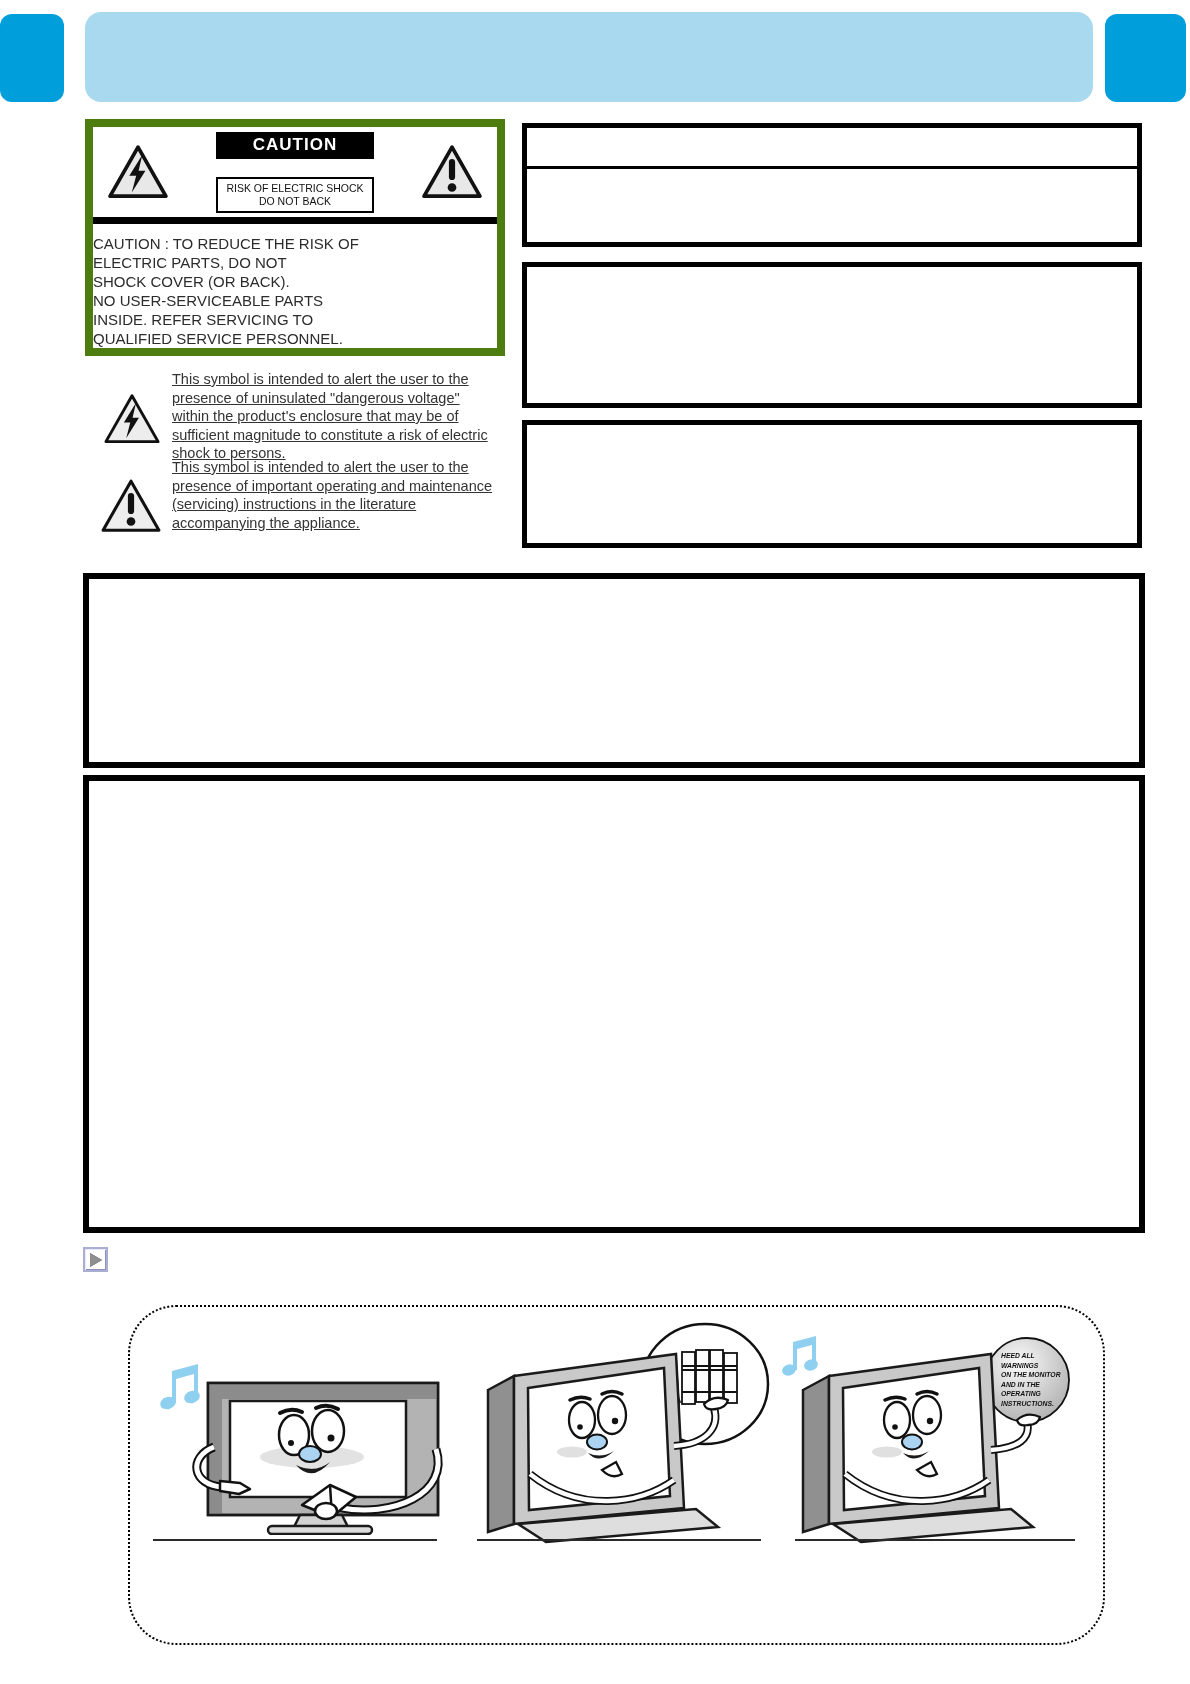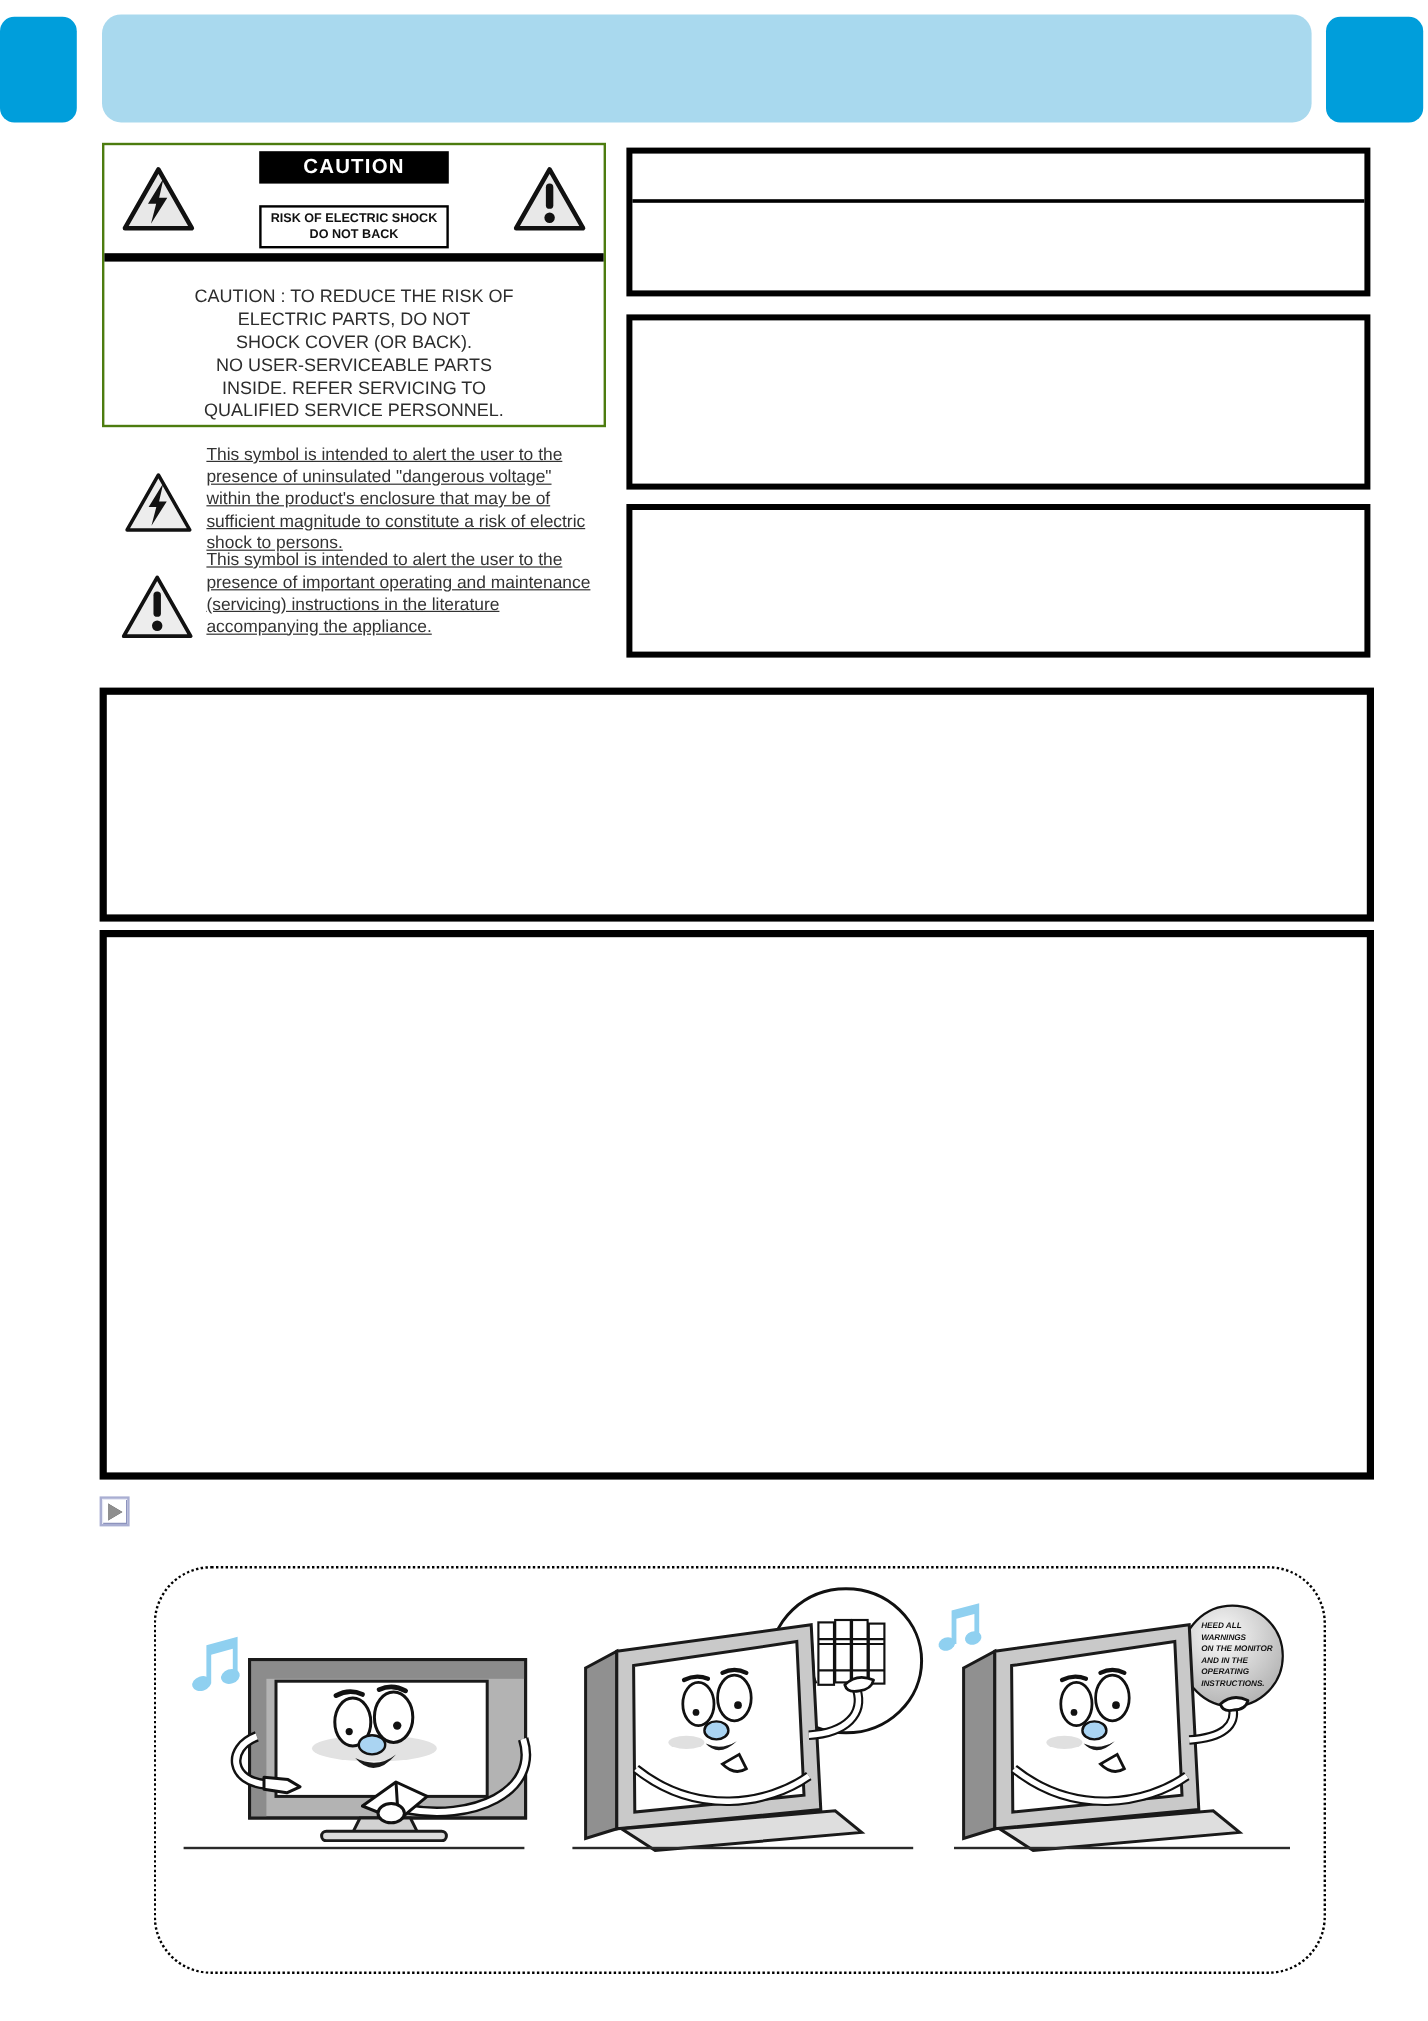--- a/index.html
+++ b/index.html
@@ -5,27 +5,27 @@
   html,body{margin:0;padding:0;background:#fff;}
   body{width:1190px;height:1684px;position:relative;font-family:"Liberation Sans",sans-serif;color:#222;}
   .abs{position:absolute;box-sizing:border-box;}
 
   
   .hdr-band{left:85px;top:12px;width:1008px;height:90px;border-radius:16px;}
   .hdr-sq-l{left:0;top:14px;width:64px;height:88px;border-radius:12px;}
   .hdr-sq-r{left:1105px;top:14px;width:81px;height:88px;border-radius:12px;}
 
   
-  .caution-box{left:85px;top:119px;width:420px;height:237px;border:2px solid #4d7c0f;background:#fff;}
+  .caution-box{left:85px;top:119px;width:420px;height:237px;border:8px solid #4d7c0f;background:#fff;}
   .caution-top{display:flex;align-items:center;justify-content:space-between;height:90px;padding:0 14px;box-sizing:border-box;}
   .caution-mid{width:158px;}
   .caution-bar{background:#000;color:#fff;font-weight:bold;font-size:17px;text-align:center;padding:3px 0 4px;letter-spacing:1px;}
-  .risk-box{border:2px solid #000;font-size:10.5px;line-height:13px;text-align:center;padding:3px 1px;margin-top:18px;font-weight:700;color:#111;}
+  .risk-box{border:2px solid #000;font-size:10.5px;line-height:13px;text-align:center;padding:3px 1px;margin-top:18px;font-weight:400;color:#111;}
   .caution-div{height:7px;background:#000;}
-  .caution-body{padding-top:20px;text-align:center;font-size:15px;line-height:19px;color:#2c2c2c;}
+  .caution-body{padding-top:10px;text-align:left;font-size:15px;line-height:19px;color:#2c2c2c;}
 
   
   .sym-text{font-size:14.5px;line-height:18.5px;color:#333;width:320px;text-decoration:underline;}
 
   
   .frame5{border:5px solid #000;background:#fff;}
   .frame6{border:6px solid #000;background:#fff;}
   .boxa-div{position:absolute;left:0;right:0;top:38px;height:3px;background:#000;}
 
   

